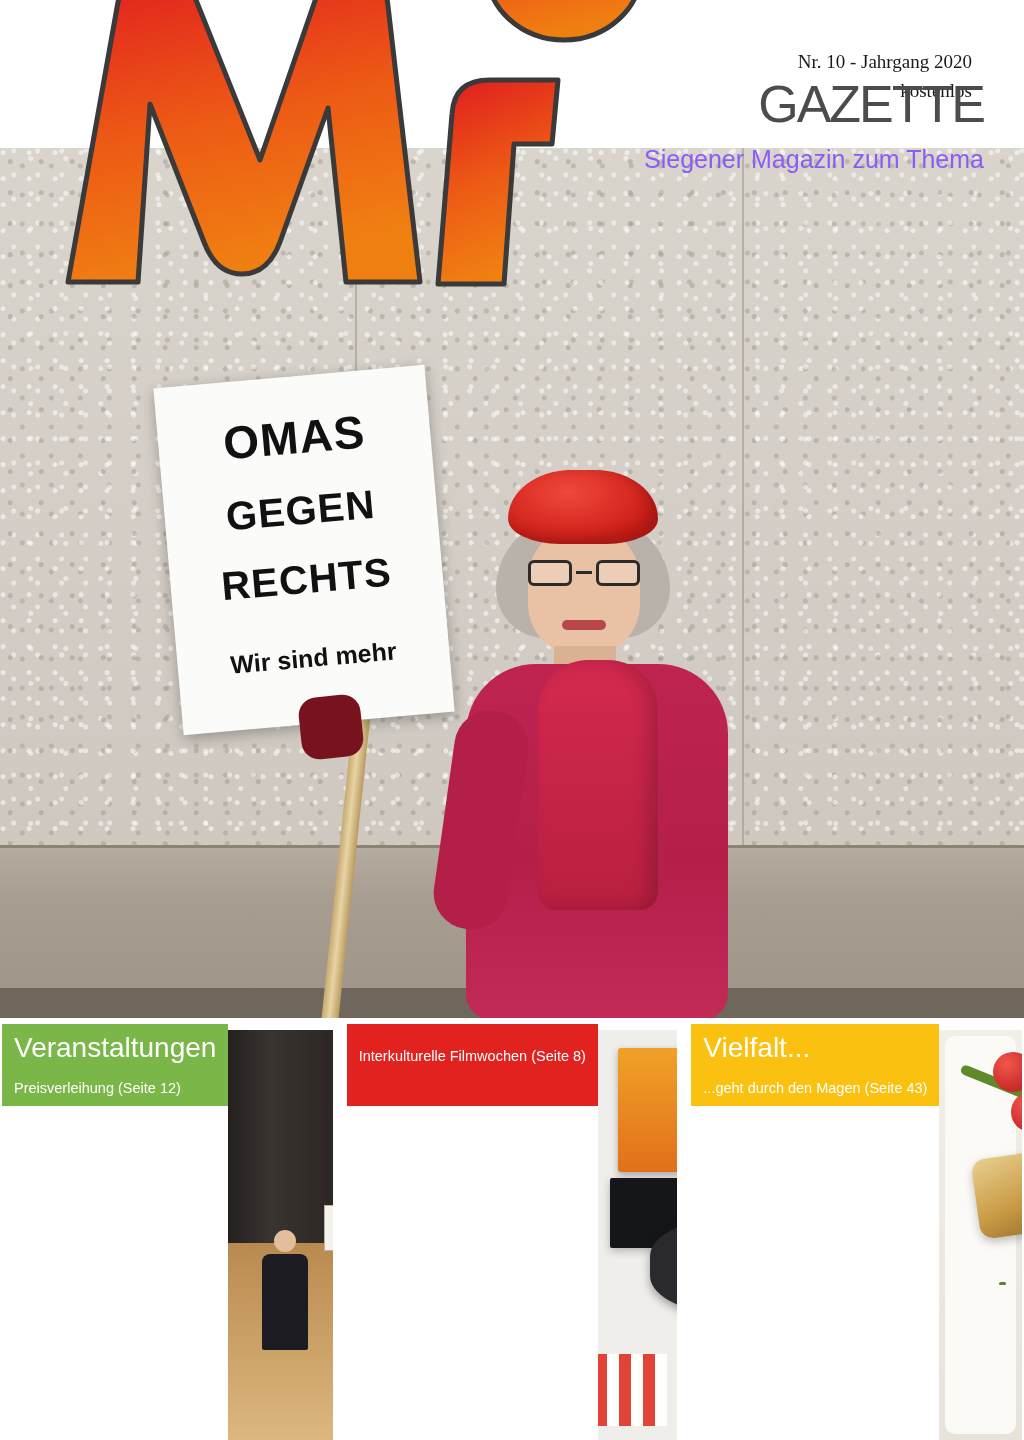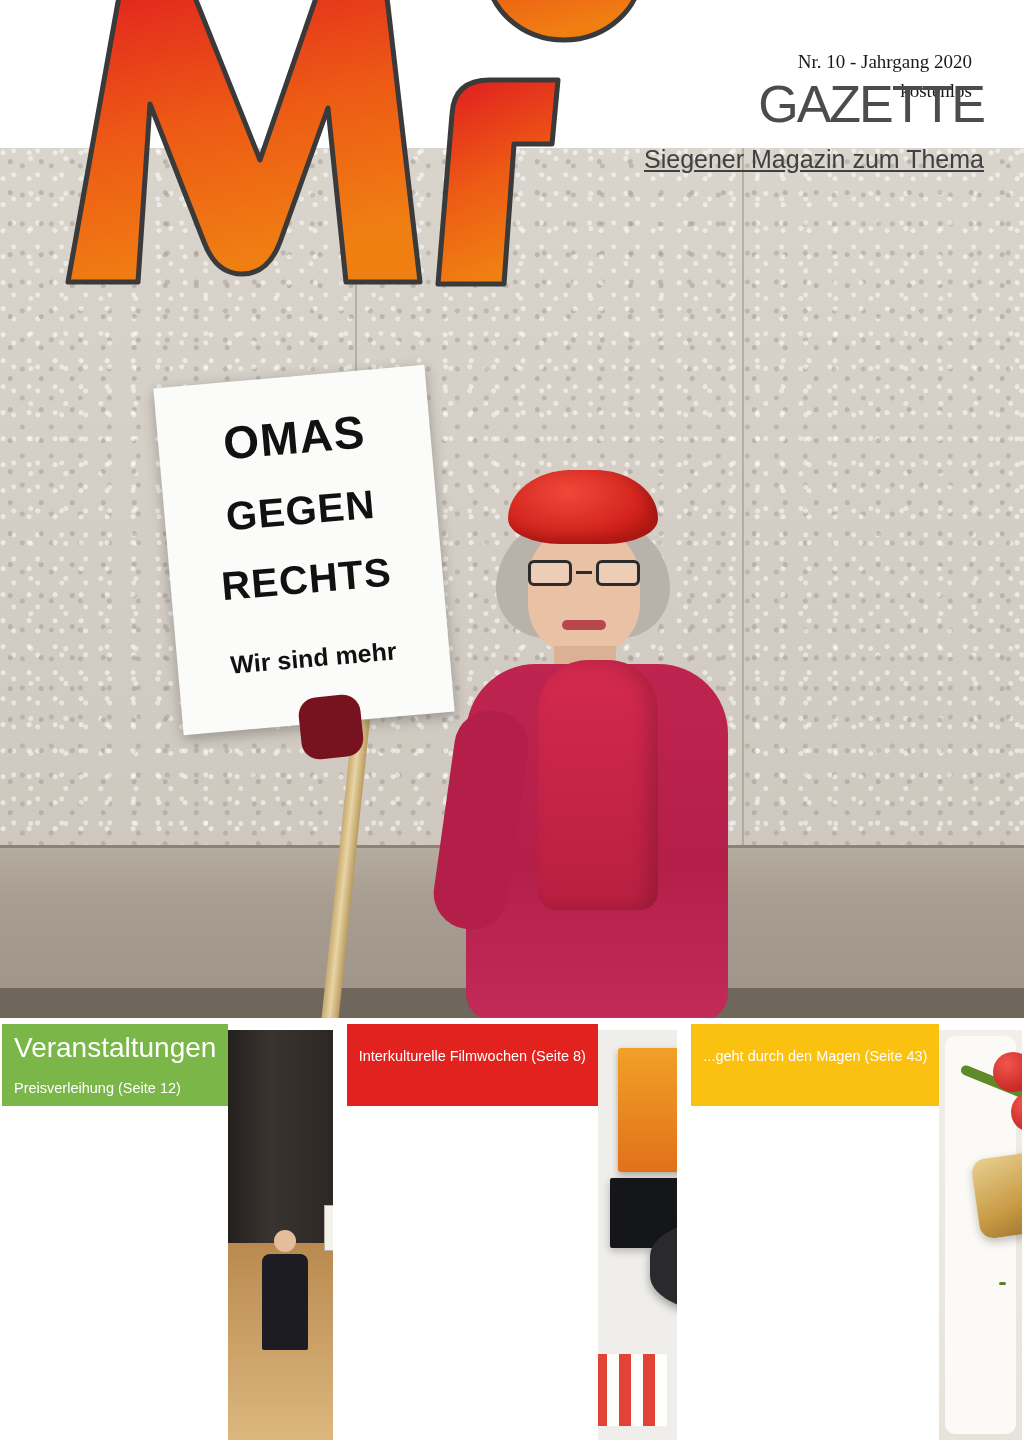--- a/index.html
+++ b/index.html
@@ -101,23 +101,22 @@
   .gazette-title {
     font-size: 52px;
     letter-spacing: -2px;
     color: #4c4c4c;
     line-height: 0.95;
     font-weight: 400;
   }
   .gazette-sub {
     margin-top: 14px;
     font-size: 25px;
-    color: #404040;
+    color: #8b5cf6;
     line-height: 1.3;
-    text-decoration: underline;
   }
 
   
   .sign {
     position: absolute;
     left: 168px;
     top: 228px;
     width: 272px;
     height: 348px;
     background: #fbfbf9;
@@ -377,20 +376,21 @@
       <div class="flyer f1"></div>
       <div class="flyer f2"></div>
       <div class="flyer f3"></div>
       <div class="reel"></div>
       <div class="squares"></div>
     </div>
   </div>
 
   <div class="teaser yellow">
     <div class="teaser-head">
+      <div class="teaser-title">Vielfalt...</div>
       <div class="teaser-sub">...geht durch den Magen (Seite 43)</div>
     </div>
     <div class="teaser-photo t3">
       <div class="plate"></div>
       <div class="stalk"></div>
       <div class="tomato tm1"></div>
       <div class="tomato tm2"></div>
       <div class="tomato tm3"></div>
       <div class="roll r1"></div>
       <div class="roll r2"></div>

